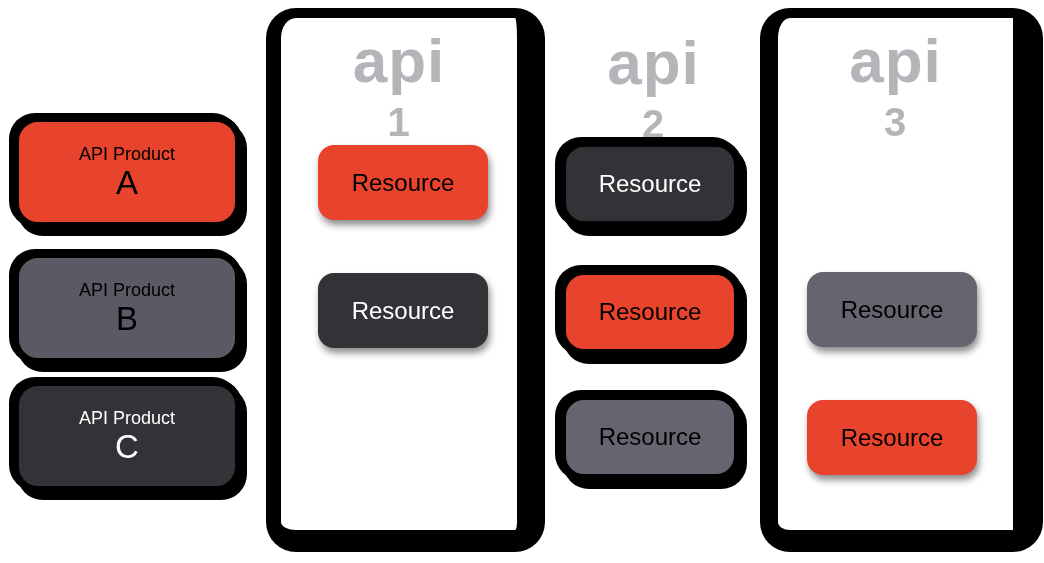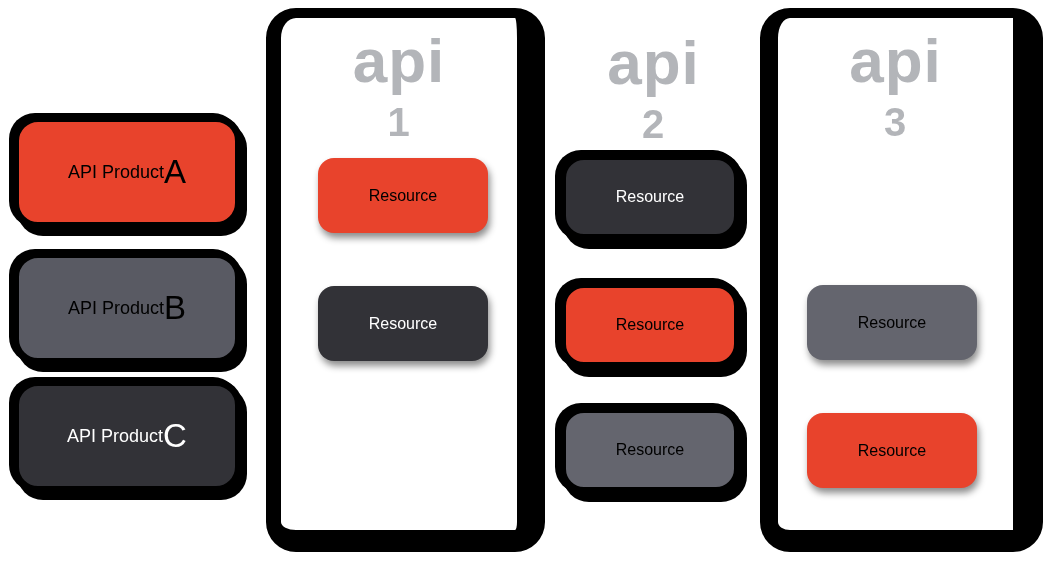--- a/index.html
+++ b/index.html
@@ -15,20 +15,21 @@
   .product {
     position: absolute;
     left: 12px;
     width: 230px;
     height: 114px;
     box-sizing: border-box;
     border: 7px solid #000000;
     border-radius: 26px;
     box-shadow: 5px 7px 0 0 #000000, -3px -2px 0 0 #000000;
     display: flex;
+    flex-direction: column;
     align-items: center;
     justify-content: center;
     text-align: center;
   }
   .product .line1 { font-size: 18px; line-height: 1.25; }
   .product .letter { font-size: 33px; line-height: 1.1; }
   .pos-a { top: 115px; }
   .pos-b { top: 251px; }
   .pos-c { top: 379px; }
   .bg-red  { background: #e8432c; color: #000000; }
@@ -66,23 +67,22 @@
     top: 20px;
     width: 193px;
   }
 
   
   .resource {
     position: absolute;
     display: flex;
     align-items: center;
     justify-content: center;
-    font-size: 16px;
+    font-size: 24px;
     text-align: left;
-    margin-top: 13px;
   }
   
   .res-soft {
     width: 170px;
     height: 75px;
     border-radius: 16px;
     box-shadow: 2px 5px 7px rgba(0,0,0,0.45);
   }
   
   .res-chunky {

